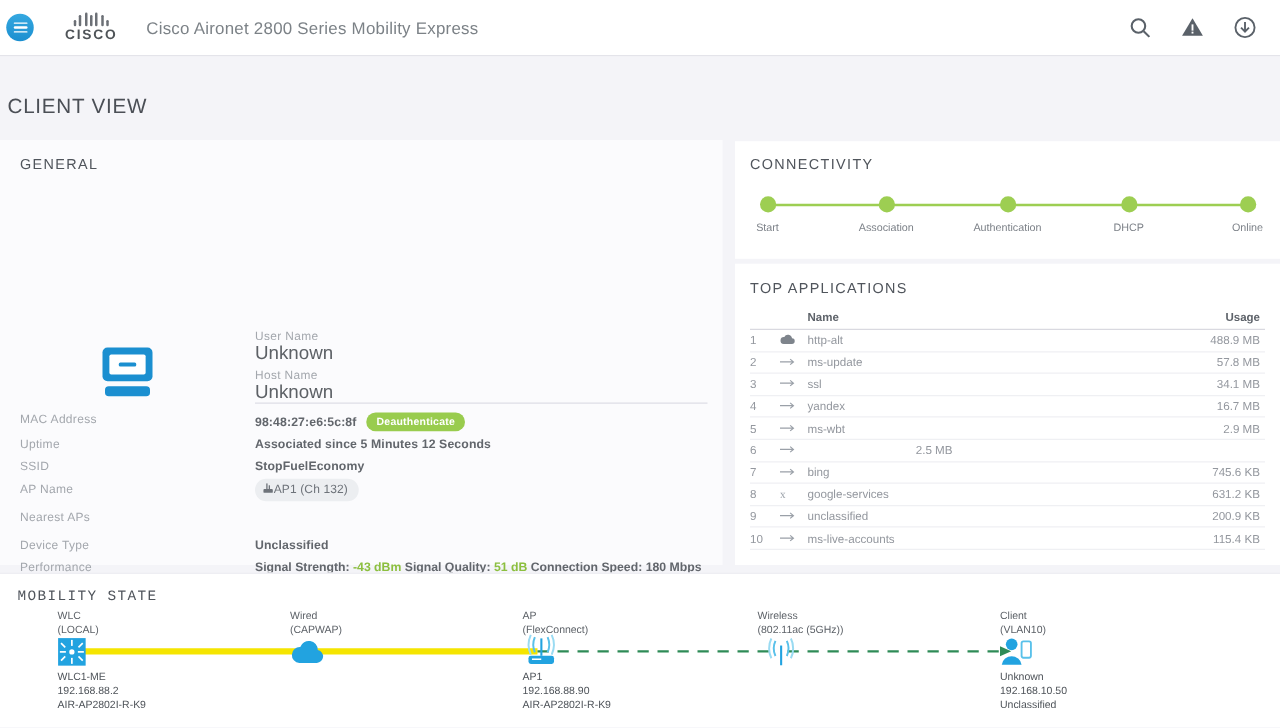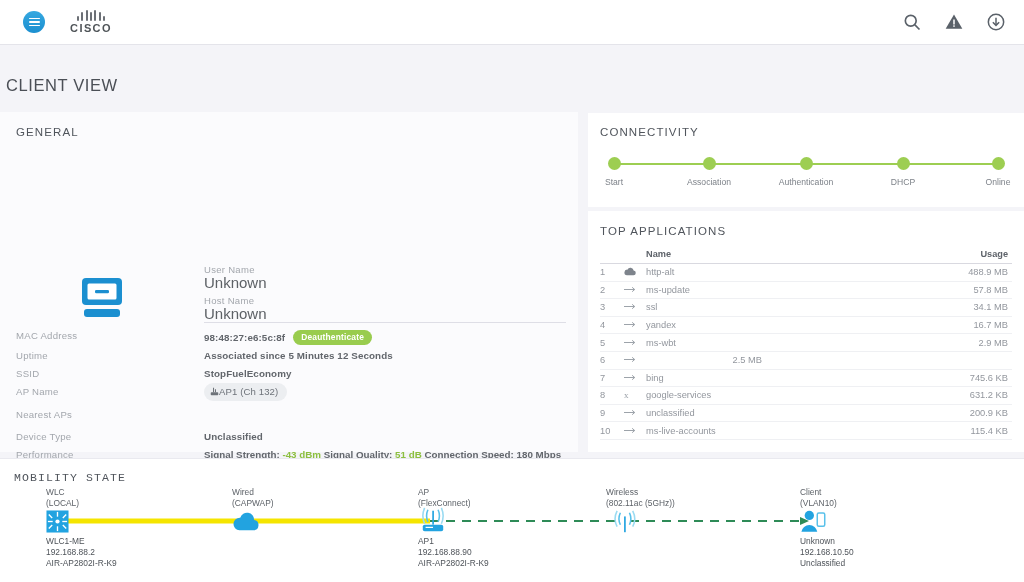--- a/index.html
+++ b/index.html
@@ -9,21 +9,21 @@
     background: #f4f4f8;
     overflow: hidden;
   }
   .app { position: relative; width: 1024px; height: 582px; }
 
   
   .topbar {
     position: absolute; left: 0; top: 0; width: 1024px; height: 45px;
     background: #ffffff;
     border-bottom: 1px solid #e4e4ea;
-    display: flex; align-items: center; padding-left: 18px;
+    display: flex; align-items: center;
   }
   .hamburger {
     width: 22px; height: 22px; border-radius: 50%;
     margin-left: 5px;
     background: linear-gradient(#35a8e0, #1b8fd0);
     display: flex; flex-direction: column; justify-content: center;
     align-items: center; gap: 2px; cursor: pointer; flex: none;
   }
   .hamburger i { display:block; width: 11px; height: 1.6px; background: #fff; border-radius: 1px;}
   .cisco-logo { margin-left: 18px; width: 56px; text-align: center; flex: none;}
@@ -155,20 +155,21 @@
           <span style="height:9px"></span>
         <span style="height:11px"></span>
           <span style="height:9px"></span>
         <span style="height:11px"></span>
           <span style="height:9px"></span>
         <span style="height:5px"></span>
       </div>
       <div class="cisco-word">CISCO</div>
     </div>
 
+    <div class="product-title">Cisco Aironet 2800 Series Mobility Express</div>
 
     <div class="topbar-right">
       <svg class="tb-icon" viewBox="0 0 24 24" fill="none" stroke="#5a6169" stroke-width="2">
         <circle cx="10.5" cy="10.5" r="6.5"></circle>
           <line x1="15.5" y1="15.5" x2="21" y2="21"></line>
       </svg>
       <svg class="tb-icon" viewBox="0 0 24 24">
         <path d="M12 3 L22 20 L2 20 Z" fill="#5a6169"></path>
         <rect x="11.1" y="9" width="1.8" height="6" fill="#ffffff"></rect>
         <rect x="11.1" y="16" width="1.8" height="1.8" fill="#ffffff"></rect>

